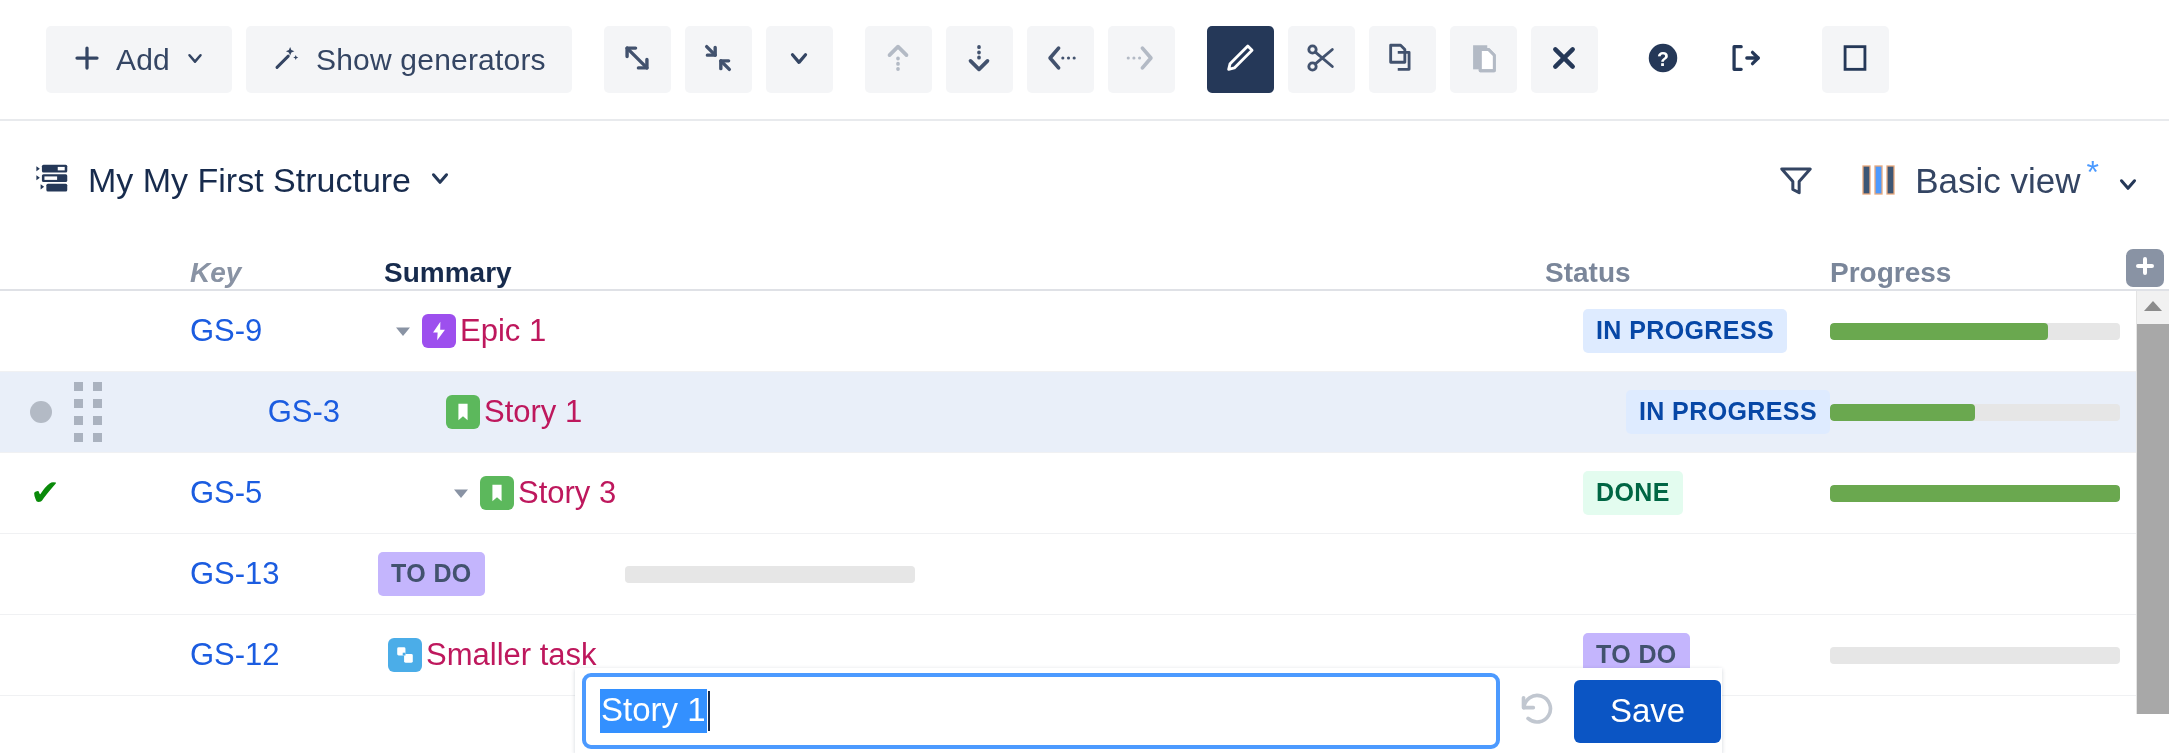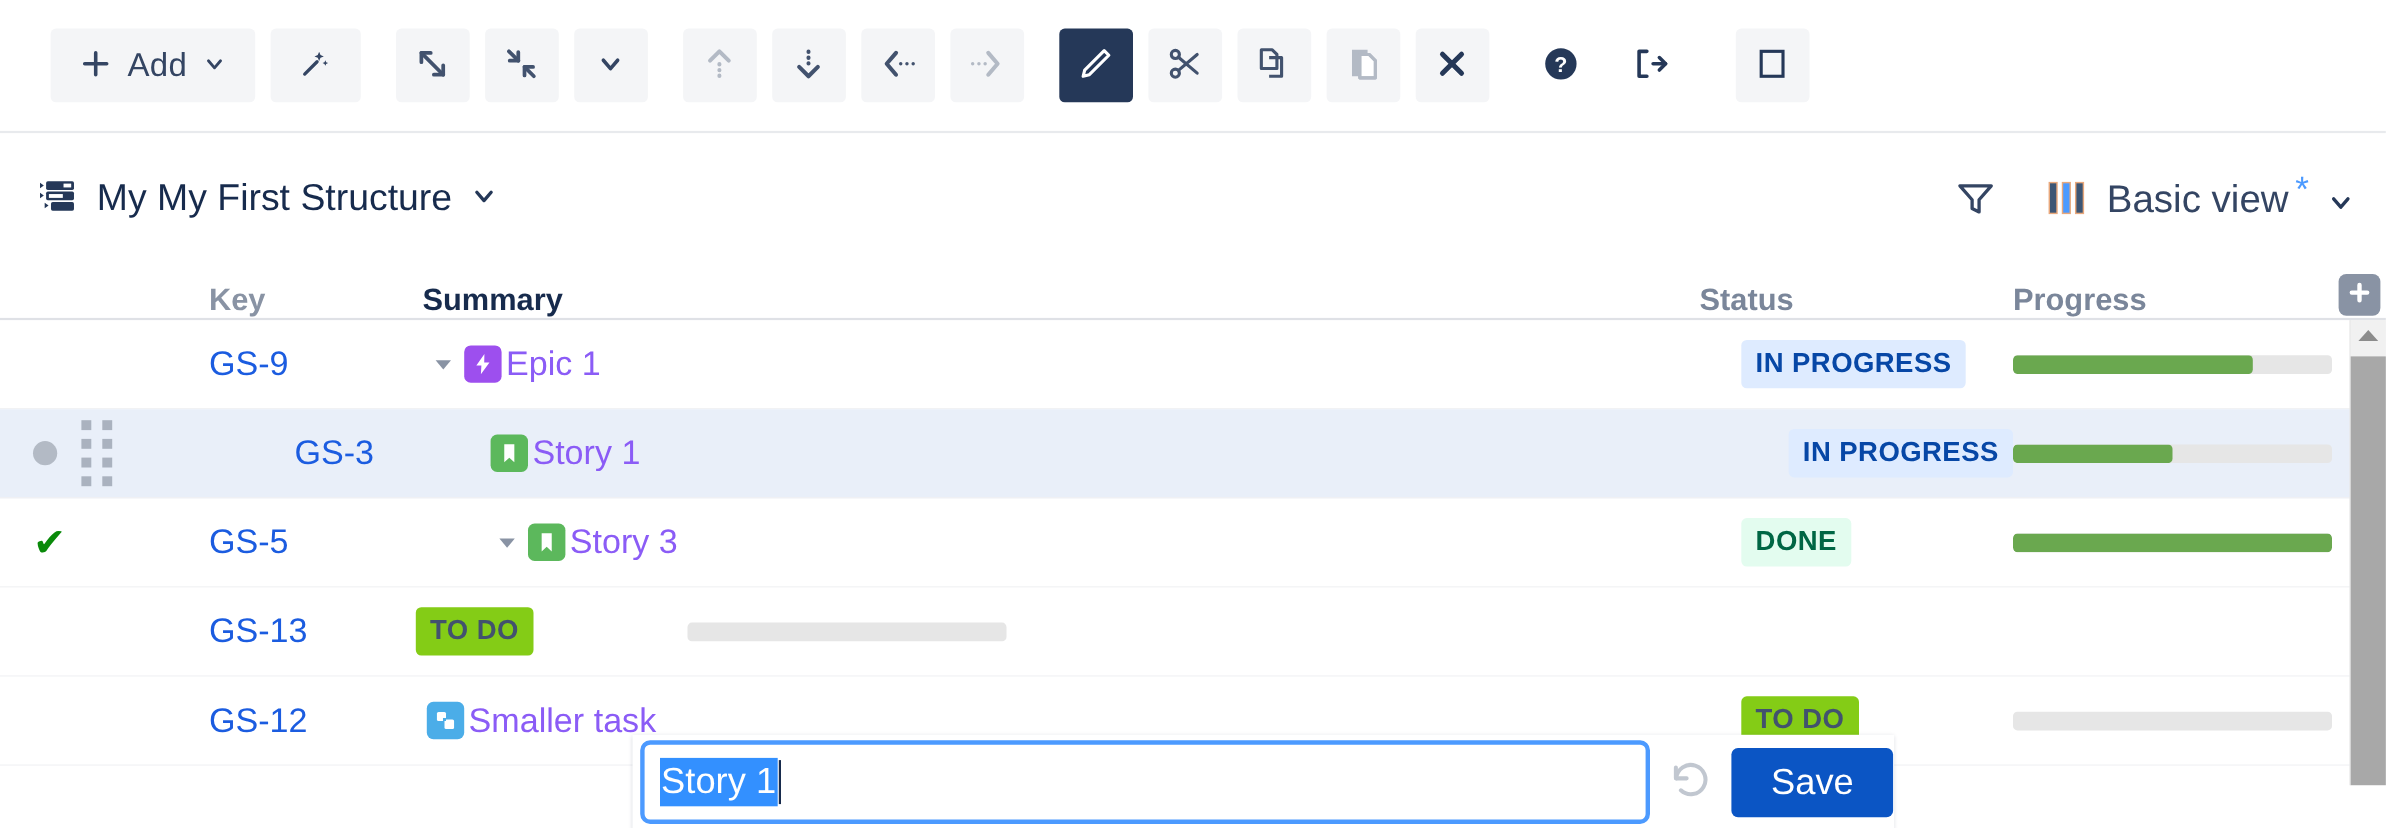--- a/index.html
+++ b/index.html
@@ -68,21 +68,21 @@
   
   #grid { position: relative; }
   #table-head {
     display: flex;
     align-items: flex-end;
     height: 52px;
     border-bottom: 2px solid #dfe1e6;
     position: relative;
   }
   .col-gutter  { width: 140px; flex: none; }
-  .col-key     { width: 200px; flex: none; }
+  .col-key     { width: 200px; flex: none; font-style: italic; }
   .col-summary { flex: 1 1 auto; min-width: 0; }
   .col-status  { width: 285px; flex: none; }
   .col-progress{ width: 290px; flex: none; }
   .col-addbtn  { width: 49px; flex: none; }
 
   .th {
     font-size: 28px;
     font-weight: bold;
     padding-bottom: 6px;
   }
@@ -110,21 +110,21 @@
   .row-gutter { width: 140px; flex: none; display: flex; align-items: center; padding-left: 30px; gap: 22px; }
   .cell-key {
     width: 200px; flex: none;
     font-size: 31px; color: #1b5ce0;
     padding-left: 50px;
     cursor: pointer;
   }
   .cell-summary {
     flex: 1 1 auto; min-width: 0;
     display: flex; align-items: center; gap: 4px;
-    font-size: 31px; color: #8b5cf6;
+    font-size: 31px; color: #be185d;
   }
   .cell-status { width: 285px; flex: none; padding-left: 38px; }
   .cell-progress { width: 290px; flex: none; }
   .cell-addpad { width: 49px; flex: none; }
 
   .disclosure {
     width: 30px; height: 30px; flex: none;
     display: flex; align-items: center; justify-content: center;
     cursor: pointer;
   }
@@ -141,21 +141,21 @@
   .badge {
     display: inline-block;
     font-size: 25px;
     font-weight: bold;
     letter-spacing: 0.4px;
     padding: 7px 13px 8px;
     border-radius: 5px;
   }
   .badge.inprogress { background: #deebff; color: #0747a6; }
   .badge.done       { background: #e3fcef; color: #006644; }
-  .badge.todo       { background: #84cc16; color: #42526e; }
+  .badge.todo       { background: #c4b5fd; color: #42526e; }
 
   .progress-track {
     height: 17px;
     background: #e6e6e6;
     border-radius: 4px;
     overflow: hidden;
     width: 100%;
   }
   .progress-fill {
     height: 100%;
@@ -269,20 +269,21 @@
   <div class="tb-gap-sm"></div>
 
   <button class="tb-btn labeled">
     <span>
       <svg width="30" height="30" viewBox="0 0 24 24">
         <path d="M14.5 3.2l1 2.4 2.4 1-2.4 1-1 2.4-1-2.4-2.4-1 2.4-1z" fill="#344563"></path>
         <path d="M13 10.5L4 19.5" stroke="#344563" stroke-width="2.4" stroke-linecap="round"></path>
         <path d="M19 9.5l.6 1.4 1.4.6-1.4.6-.6 1.4-.6-1.4-1.4-.6 1.4-.6z" fill="#344563"></path>
       </svg>
     </span>
+    <span class="tb-label">Show generators</span>
   </button>
 
   <div class="tb-gap-md"></div>
 
   <button class="tb-btn iconic">
     <span>
       <svg width="34" height="34" viewBox="0 0 24 24" stroke="#42526e" stroke-width="2.4" fill="none" stroke-linecap="round" stroke-linejoin="round">
         <path d="M5 5l14 14"></path>
           <path d="M5 11V5h6"></path>
           <path d="M19 13v6h-6"></path>

